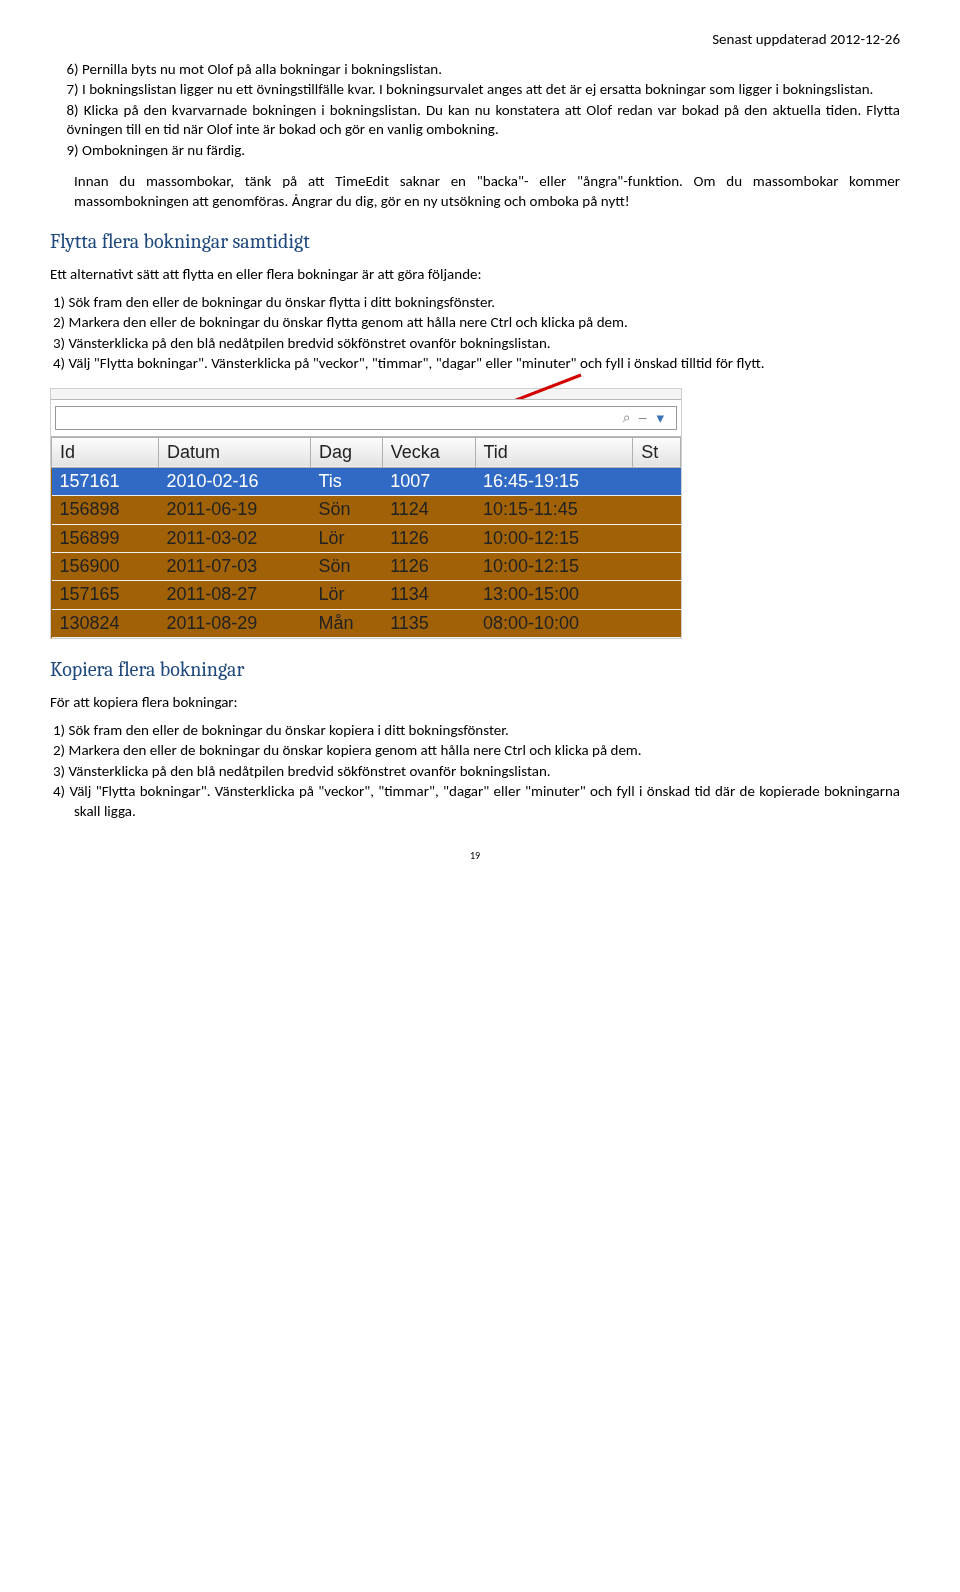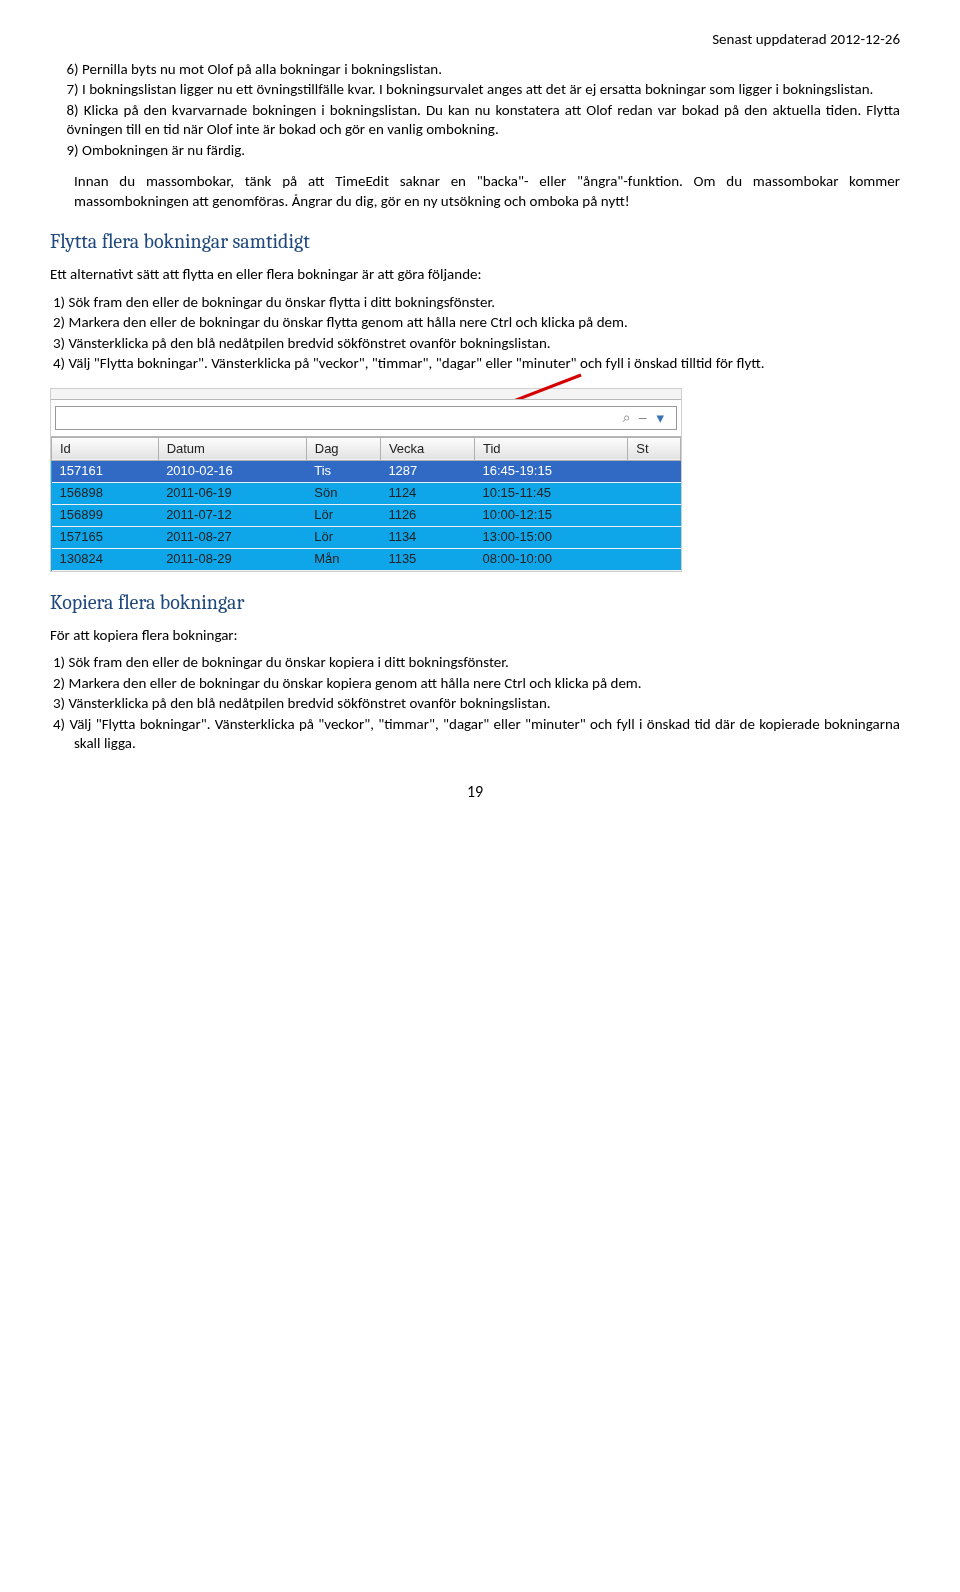--- a/index.html
+++ b/index.html
@@ -35,21 +35,21 @@
   h1 {
     font-family: Cambria, Georgia, serif;
     color: #1F497D;
     font-weight: normal;
     font-size: 20px;
     margin: 18px 0 10px 0;
   }
   .page-num {
     text-align: center;
     margin-top: 28px;
-    font-size: 16px;
+    font-size: 10px;
   }
 
   
   .app-widget {
     width: 630px;
     margin: 14px 0 16px 0;
     border: 1px solid #cfcfcf;
     background: #f4f4f4;
     padding-top: 10px;
     position: relative;
@@ -96,22 +96,22 @@
     position: absolute;
     top: -18px;
     right: 90px;
     width: 180px;
     height: 80px;
     pointer-events: none;
   }
   table.data {
     width: 100%;
     border-collapse: collapse;
-    font-size: 13px;
-    background: #0ea5e9;
+    font-size: 18px;
+    background: #a16207;
   }
   table.data th {
     background: linear-gradient(#fdfdfd, #e2e2e2);
     border: 1px solid #b0b0b0;
     text-align: left;
     padding: 3px 8px;
     font-weight: normal;
     color: #222;
   }
   table.data td {
@@ -176,36 +176,44 @@
         <th>Vecka</th>
         <th>Tid</th>
         <th>St</th>
       </tr>
     </thead>
     <tbody id="tbody">
         <tr class="selected">
           <td>157161</td>
           <td>2010-02-16</td>
           <td>Tis</td>
-          <td>1287</td>
+          <td>1007</td>
           <td>16:45-19:15</td>
           <td></td>
         </tr>
         <tr>
           <td>156898</td>
           <td>2011-06-19</td>
           <td>Sön</td>
           <td>1124</td>
           <td>10:15-11:45</td>
           <td></td>
         </tr>
         <tr>
           <td>156899</td>
-          <td>2011-07-12</td>
+          <td>2011-03-02</td>
           <td>Lör</td>
+          <td>1126</td>
+          <td>10:00-12:15</td>
+          <td></td>
+        </tr>
+        <tr>
+          <td>156900</td>
+          <td>2011-07-03</td>
+          <td>Sön</td>
           <td>1126</td>
           <td>10:00-12:15</td>
           <td></td>
         </tr>
         <tr>
           <td>157165</td>
           <td>2011-08-27</td>
           <td>Lör</td>
           <td>1134</td>
           <td>13:00-15:00</td>

